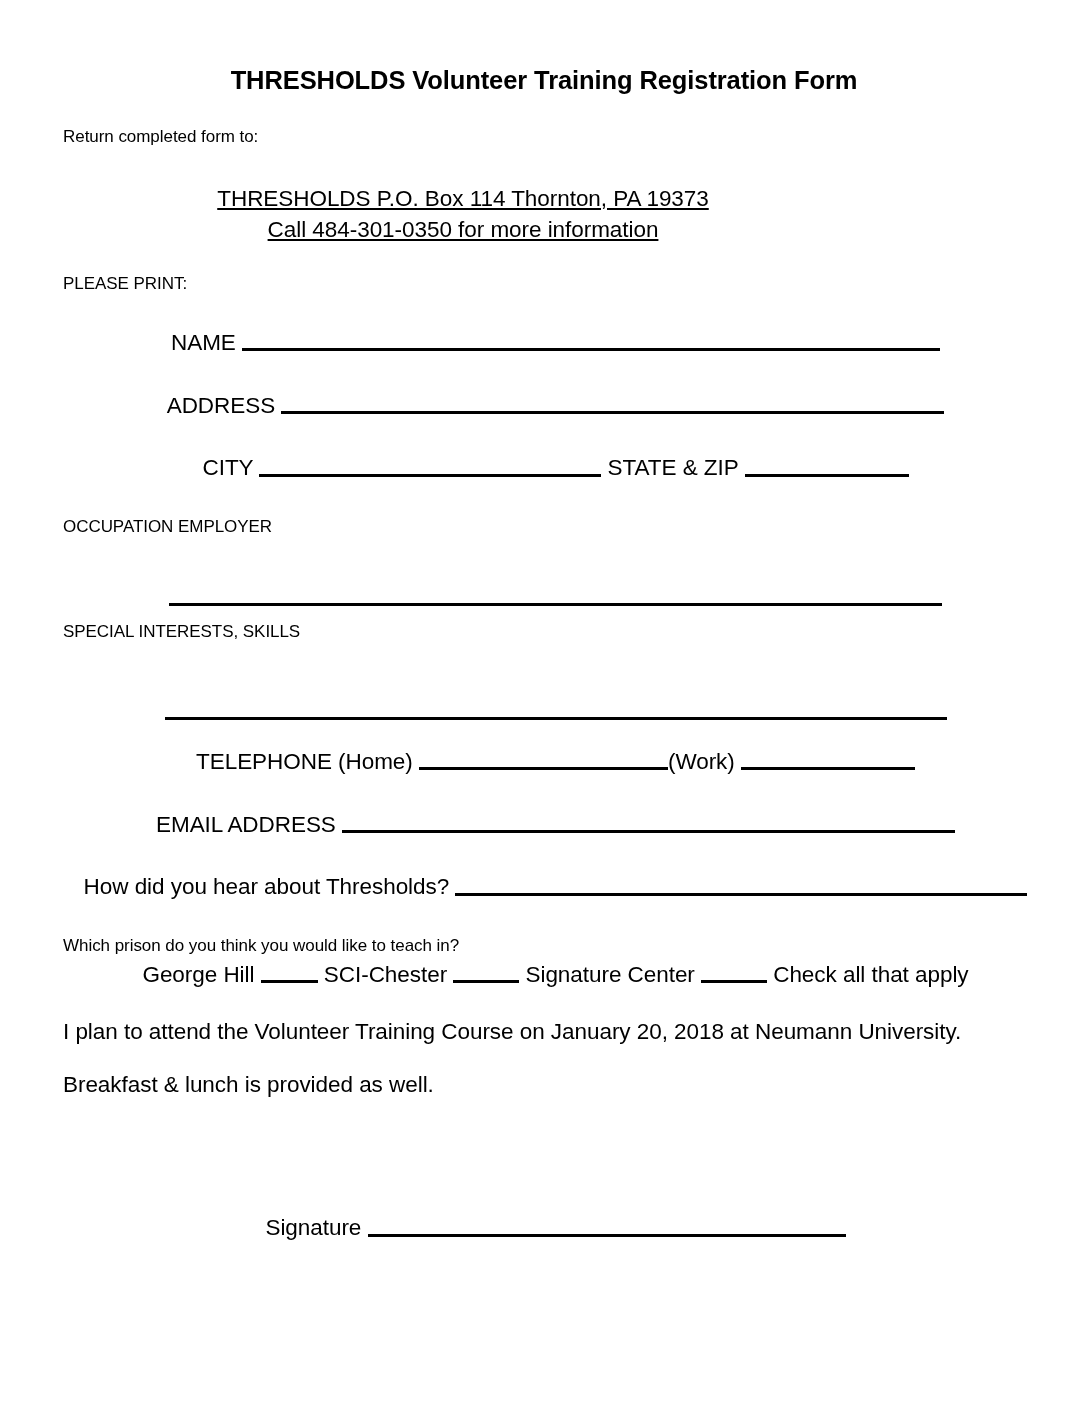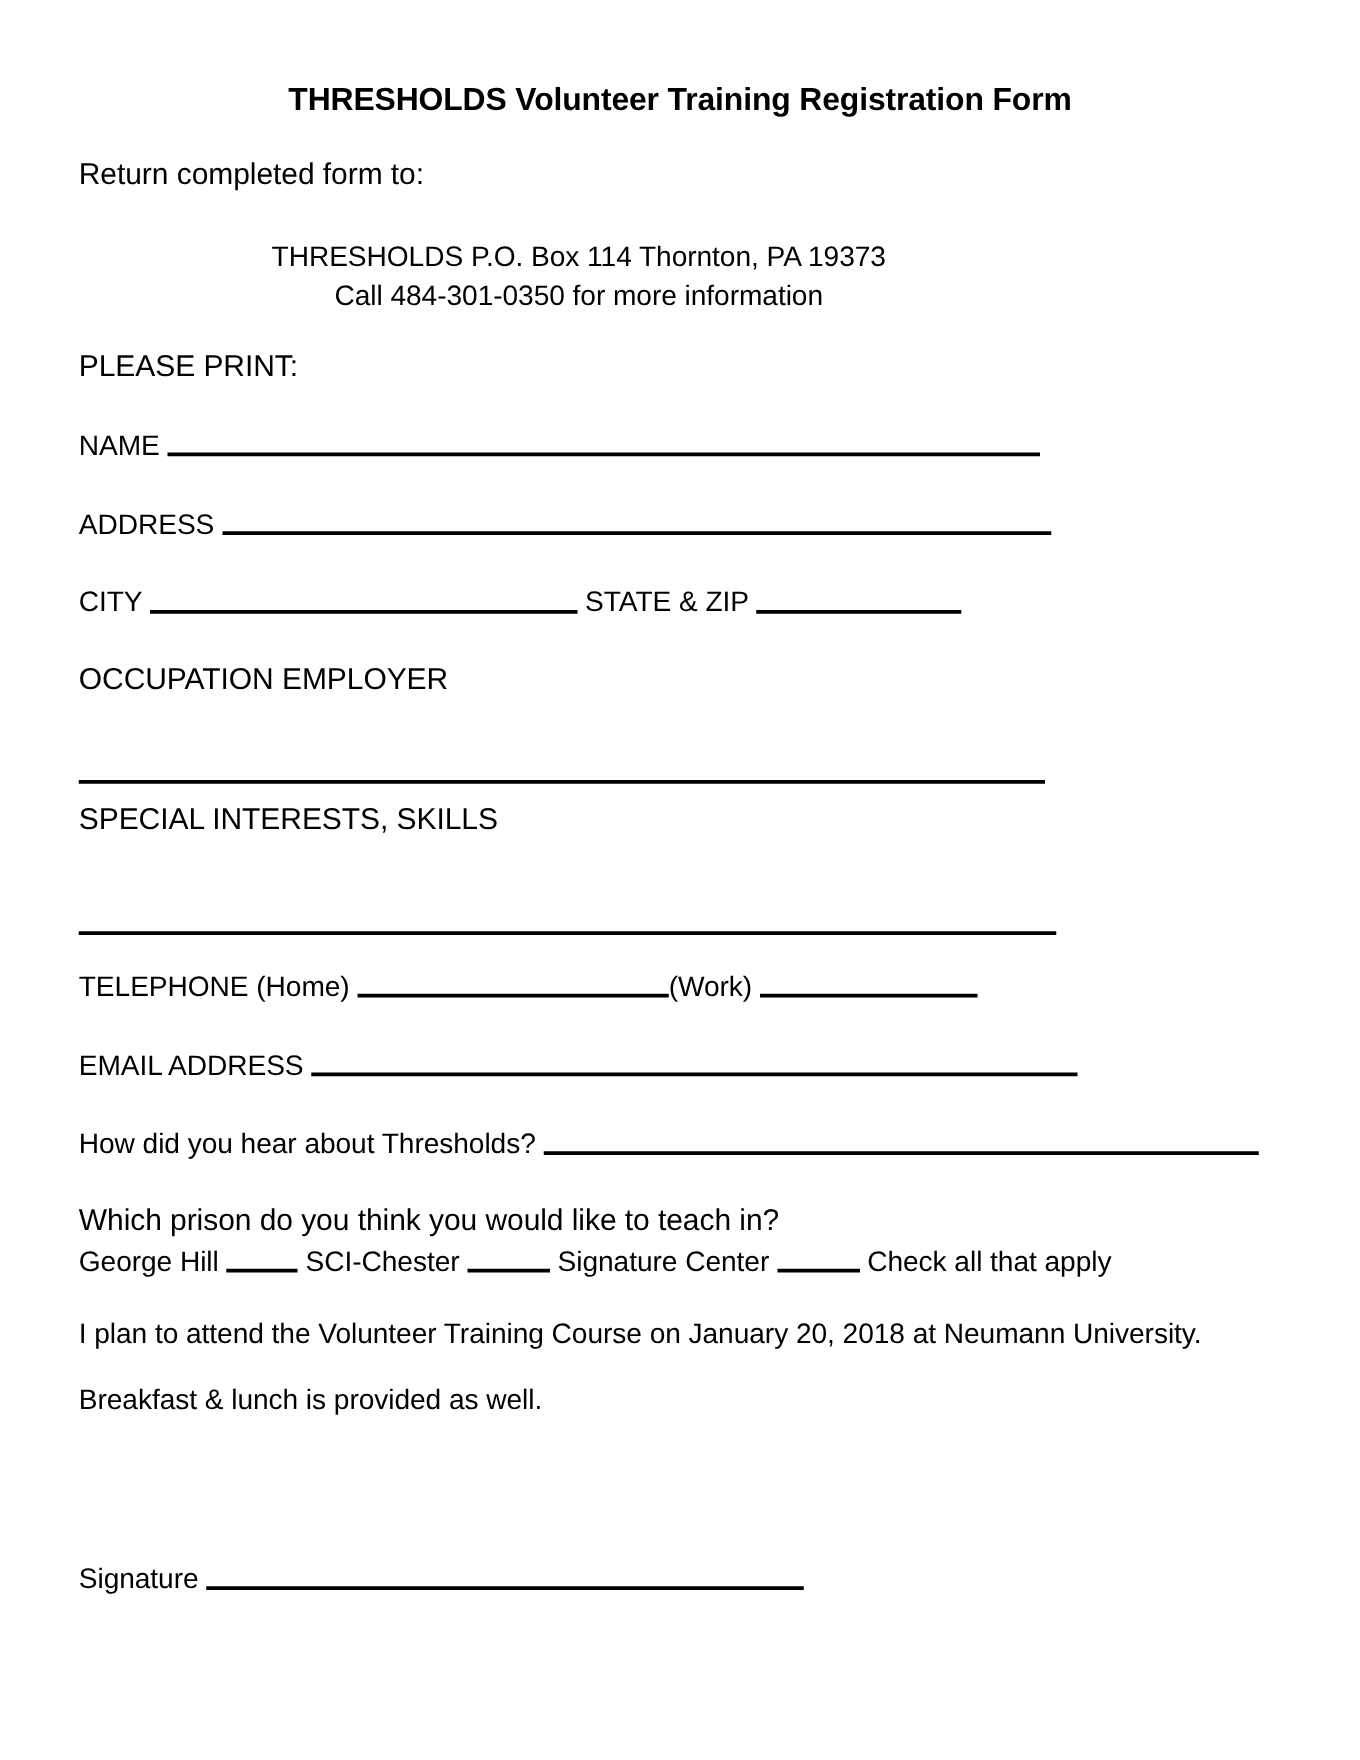--- a/index.html
+++ b/index.html
@@ -35,39 +35,40 @@
     line-height: 1.1;
   }
 
   .body-block {
     padding-left: 63px;
     padding-right: 40px;
     margin-top: 0;
   }
 
   .line {
-    font-size: 24px;
+    font-size: 17px;
     line-height: 1.0;
     white-space: pre;
     letter-spacing: -0.05px;
   }
 
   .para {
     font-size: 22.5px;
     line-height: 31px;
     letter-spacing: -0.05px;
     max-width: 930px;
   }
 
   .centered {
     text-align: center;
     font-size: 22.5px;
     line-height: 31px;
     padding-right: 185px;
     letter-spacing: -0.05px;
+    text-decoration: underline;
   }
 
   
   .sp-8  { height: 8px; }
   .sp-14 { height: 14px; }
   .sp-22 { height: 22px; }
   .sp-26 { height: 26px; }
   .sp-30 { height: 30px; }
   .sp-34 { height: 34px; }
   .sp-38 { height: 38px; }
@@ -78,21 +79,21 @@
   
   .blank {
     display: inline-block;
     vertical-align: baseline;
     border-bottom: 3px solid #000000;
     height: 0.82em;
     margin-bottom: -0.06em;
   }
   .label { display: inline; }
 
-  .row { display: block; font-size: 22.5px; line-height: 1.0; letter-spacing: -0.05px; }
+  .row { display: block; font-size: 22.5px; line-height: 1.0; letter-spacing: -0.05px; text-align: center; }
 
   
   .w-name      { width: 698px; }
   .w-address   { width: 663px; }
   .w-city      { width: 342px; }
   .w-zip       { width: 164px; }
   .w-full      { width: 773px; }
   .w-full2     { width: 782px; }
   .w-home      { width: 249px; }
   .w-work      { width: 174px; }

